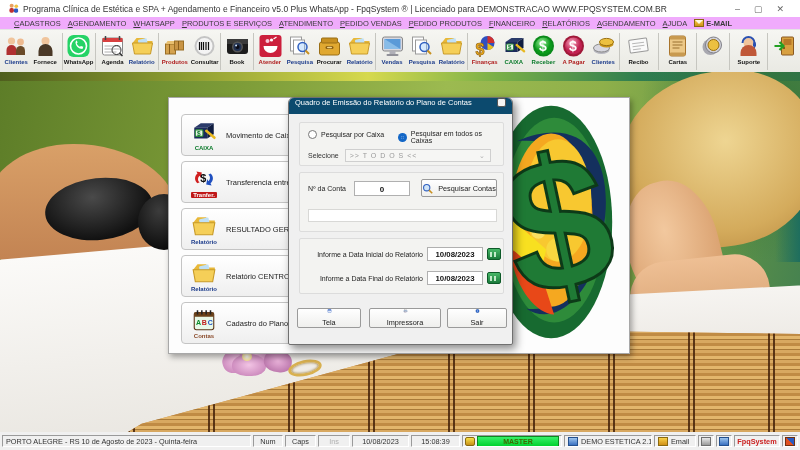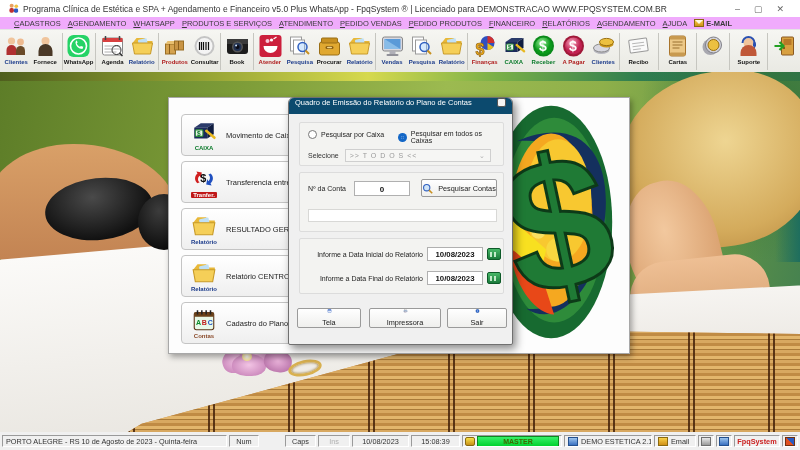--- a/index.html
+++ b/index.html
@@ -99,21 +99,21 @@
   .cal-btn:before { content:""; position:absolute; left:2px; top:3px; right:2px; bottom:2px; background:repeating-linear-gradient(90deg,#e8ffe8 0 2px, rgba(0,0,0,0) 2px 4px); opacity:.8; }
   .dlg-actions { position:absolute; left:0; top:210px; width:225px; }
   .act-btn { position:absolute; height:20px;flex-direction:column; }
   .b-tela { left:8px; width:64px; } .b-imp { left:80px; width:72px; } .b-sair { left:158px; width:60px; }
   .act-btn svg { width:13px; height:13px; }
 
   
   .statusbar { position:absolute; left:0; top:432px; width:800px; height:18px; background:#f0f0f0; display:flex; align-items:stretch; gap:2px; padding:3px 2px; font-size:7.3px; color:#333; }
   .seg { border:1px solid; border-color:#9a9a9a #ffffff #ffffff #9a9a9a; background:#f0f0f0; display:flex; align-items:center; padding:0 3px; white-space:nowrap; overflow:hidden; }
   .seg-loc { flex:1; }
-  .seg-num { width:30px; justify-content:center; } .seg-caps { width:31px; justify-content:center;margin-left:24px; }
+  .seg-num { width:30px; justify-content:center; } .seg-caps { width:31px; justify-content:center; }
   .seg-ins { width:32px; justify-content:center; color:#b0b0b0; }
   .seg-date { width:57px; justify-content:center; } .seg-time { width:49px; justify-content:center; }
   .seg-master { width:100px; padding:0 2px; gap:2px; }
   .master-bar { flex:1; height:11px; background:linear-gradient(#39f06a,#00d22e); border:1px solid #0a8a20; display:flex; align-items:center; justify-content:center; font-size:7px; font-weight:bold; color:#3a6a00; }
   .seg-demo { width:88px; gap:3px; } .seg-email { width:42px; gap:3px; }
   .seg-ico { width:16px; justify-content:center; }
   .seg-fpq { width:46px; justify-content:center; color:#cc2222; font-weight:bold; }
   .mini { width:10px; height:9px; flex:0 0 auto; }
   .mini-pc { background:linear-gradient(#9cc4ee,#3a70c0); border:1px solid #24508e; }
   .mini-mail { background:linear-gradient(#f8d048,#d09018); border:1px solid #8a6a10; }

